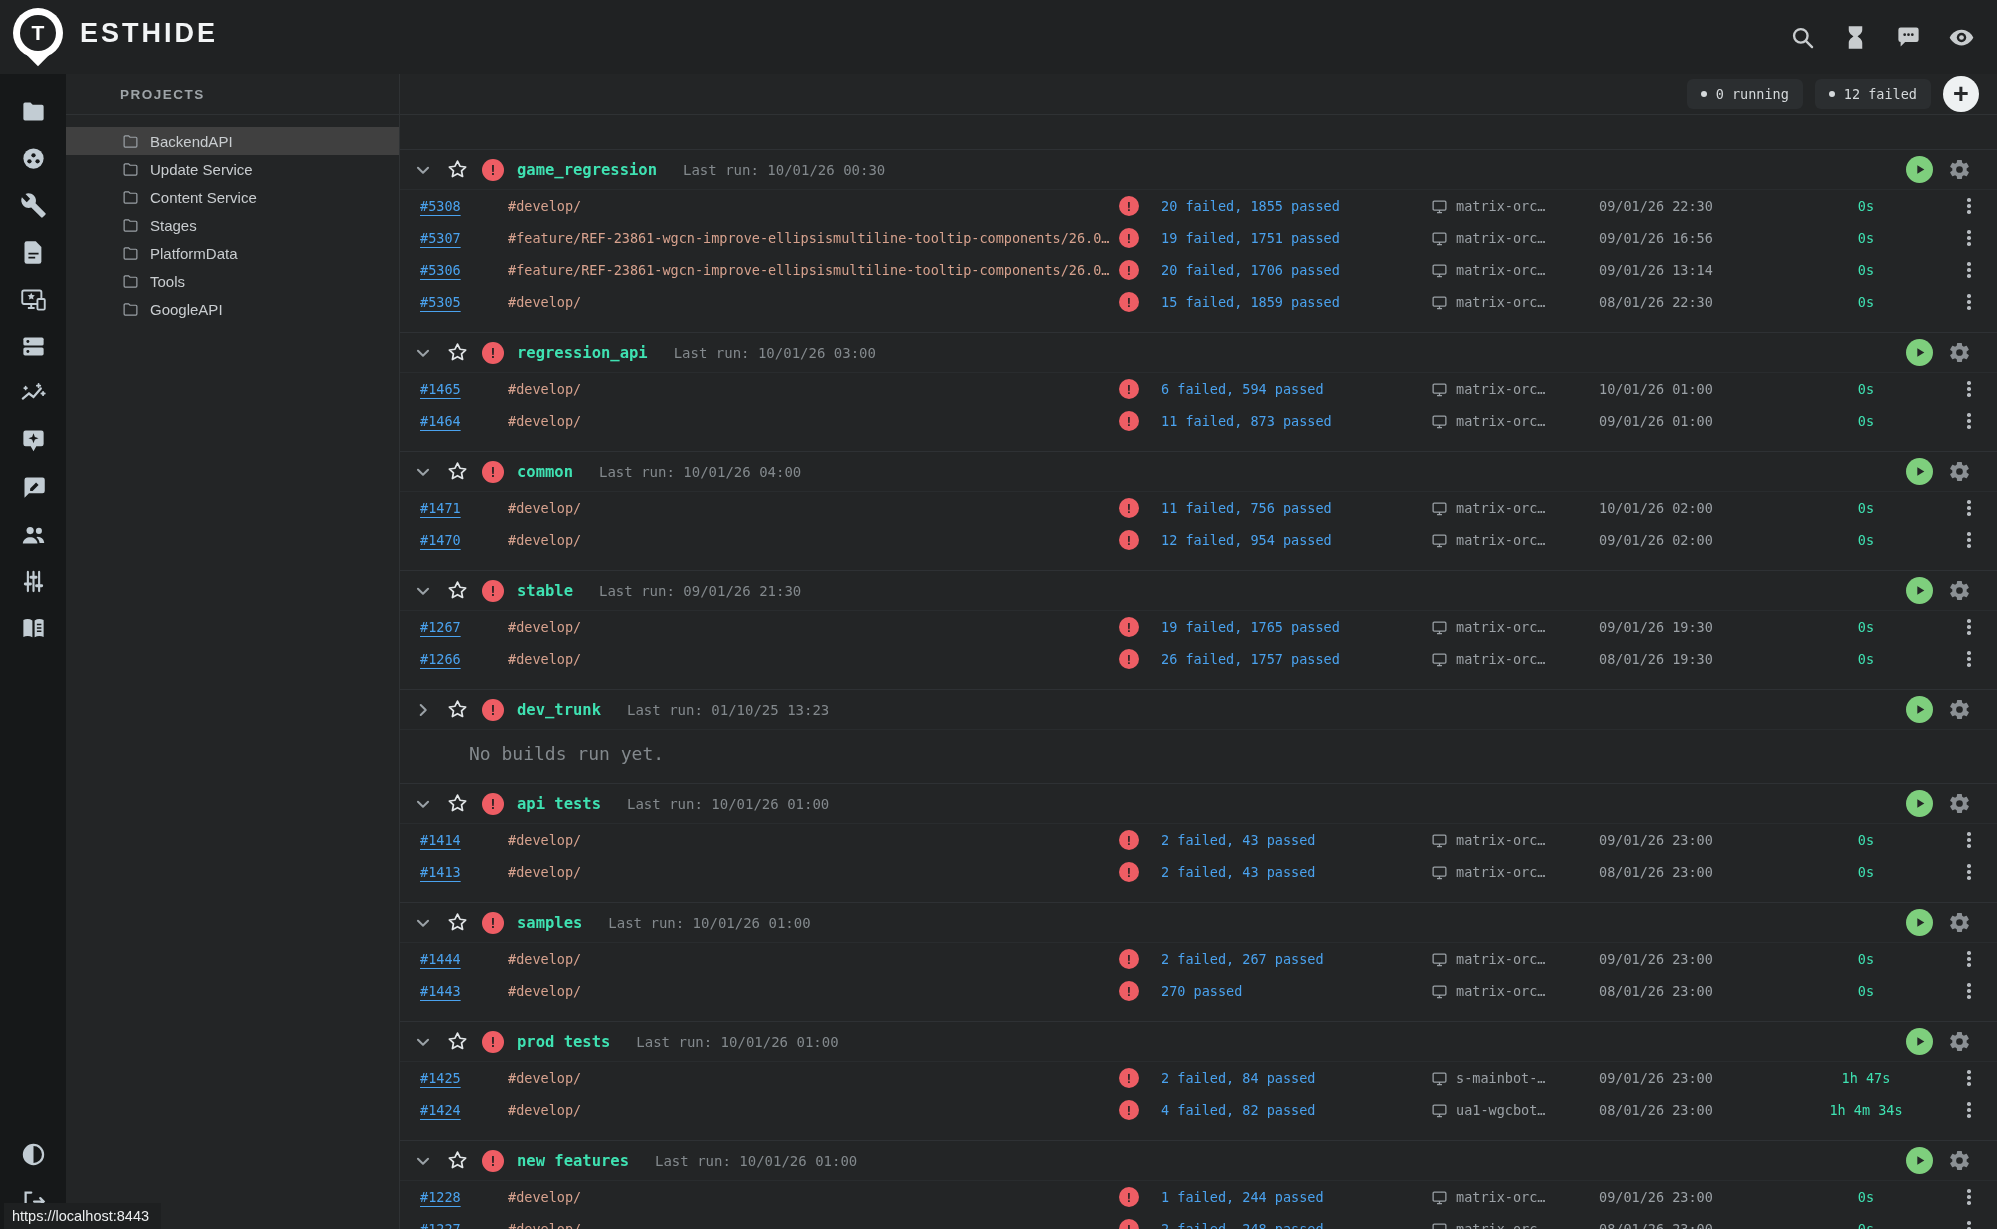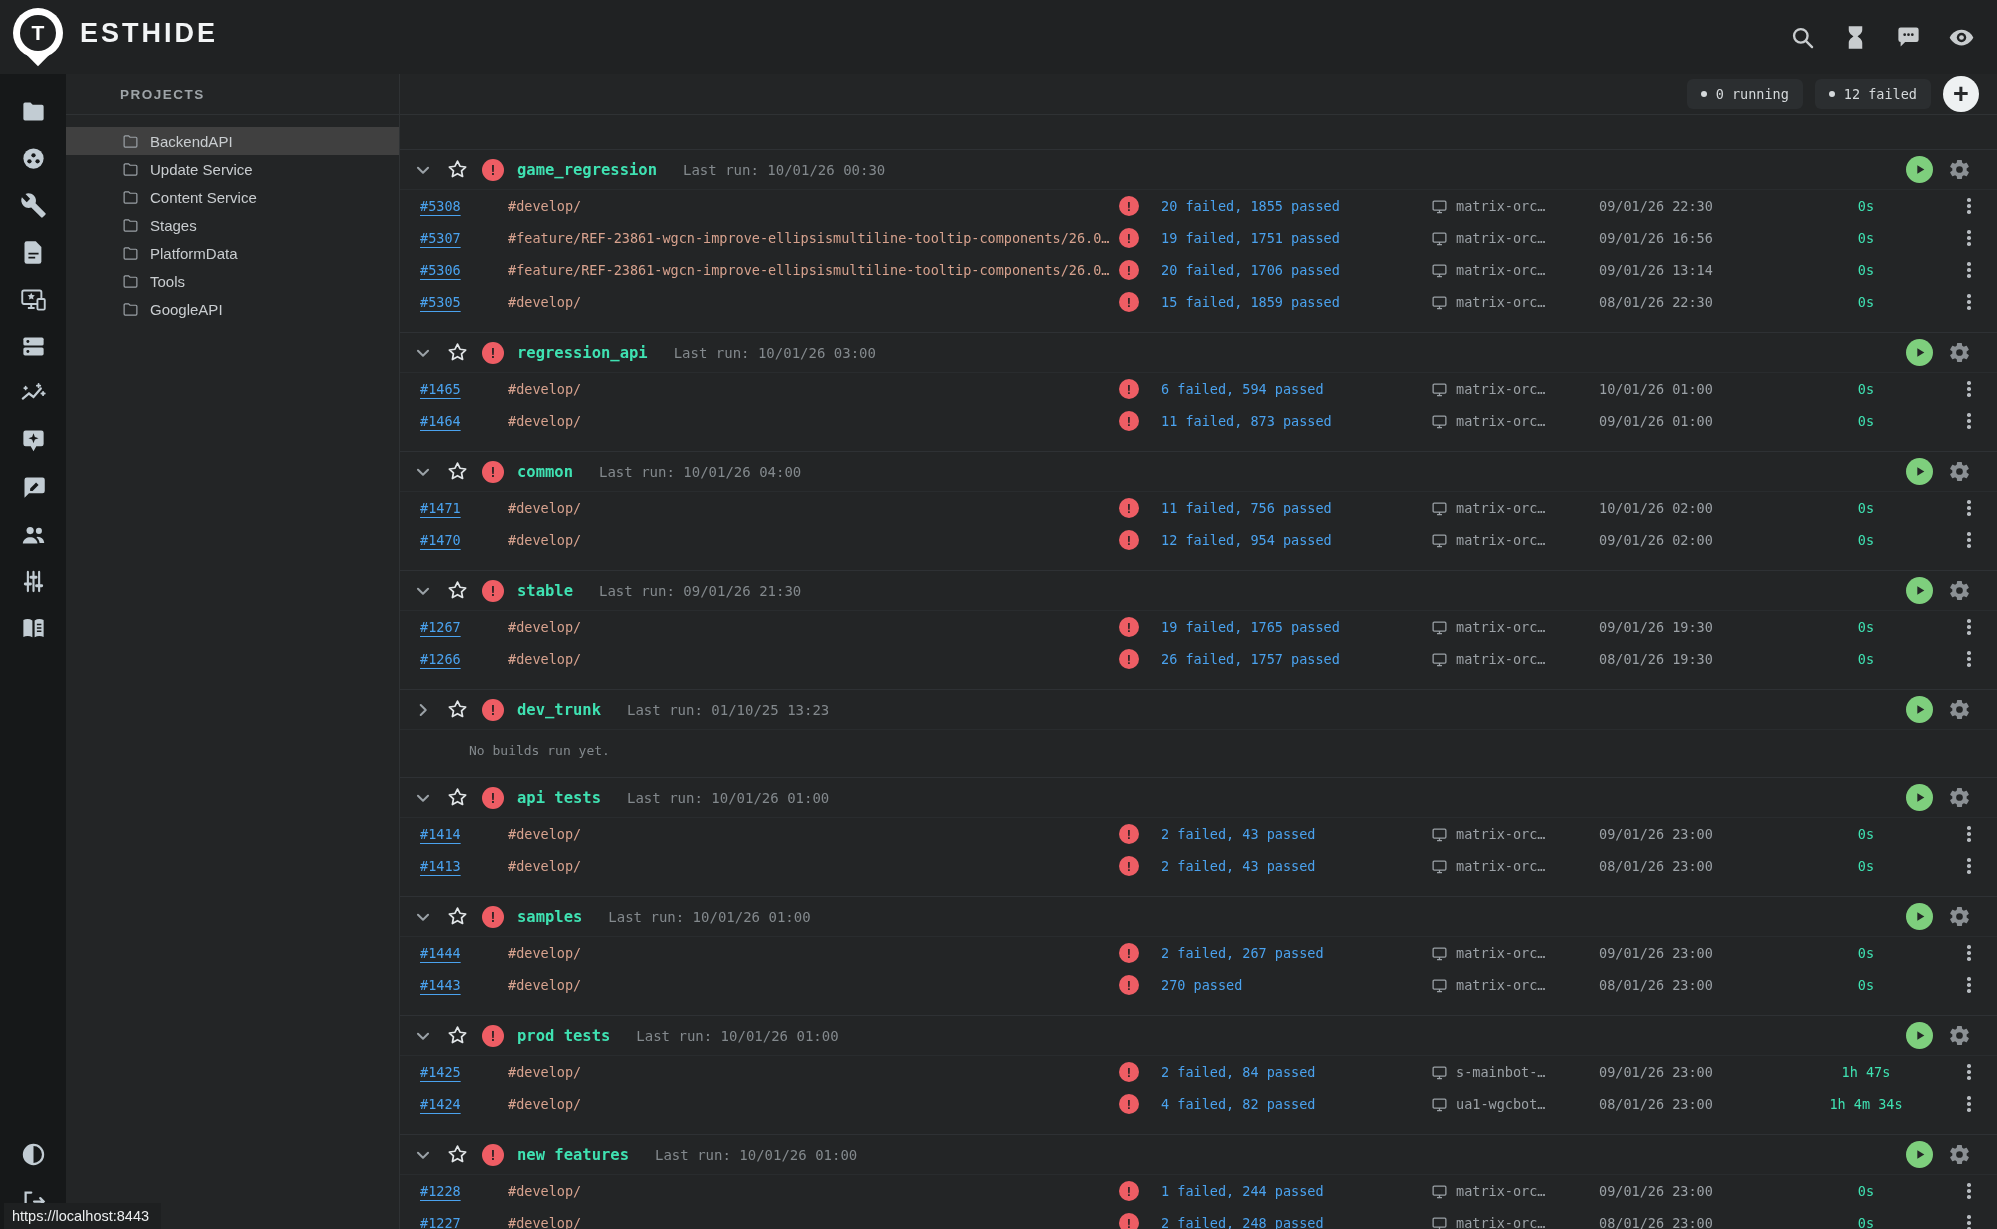--- a/index.html
+++ b/index.html
@@ -70,21 +70,21 @@
   .err.sm { width:20px; height:20px; }
   .err.sm .bang { font-size:13px; }
   .stxt { font-family:"DejaVu Sans Mono",monospace; font-size:13.5px; color:var(--link-blue); cursor:pointer;margin-left:10px; }
   .agentcell { width:168px; flex:none; display:flex; align-items:flex-start; gap:8px; color:#9ba1a6; }
   .mon { width:17px; height:17px; flex:none; }
   .atxt { font-family:"DejaVu Sans Mono",monospace; font-size:13.5px; white-space:nowrap; overflow:hidden; }
   .bdate { width:192px; flex:none; font-family:"DejaVu Sans Mono",monospace; font-size:13.5px; color:#9ba1a6; }
   .dur { width:150px; flex:none; font-family:"DejaVu Sans Mono",monospace; font-size:13.5px; color:var(--accent-mint); text-align:center; }
   .kebab { width:56px; flex:none; display:flex; flex-direction:column; align-items:center; justify-content:center; gap:2.5px; height:100%; }
   .kebab i { width:3.5px; height:3.5px; border-radius:50%; background:#b7bcc0; }
-  .empty { padding:13px 8px 5px 69px; font-family:"DejaVu Sans Mono",monospace; font-size:13px; color:#83898d; }
+  .empty { padding:13px 8px 5px 69px; font-family:"DejaVu Sans Mono",monospace; font-size:18px; color:#83898d; }
 
   
   .statusbar { position:absolute; left:4px; bottom:0; height:26px; background:#1e2021; color:#eceeef; font-size:14.5px; display:flex; align-items:center; padding:0 12px 0 8px; z-index:5; }
 </style>
 </head>
 <body>
 
 <div class="topbar">
   <div class="logo">
     <div class="pin">

